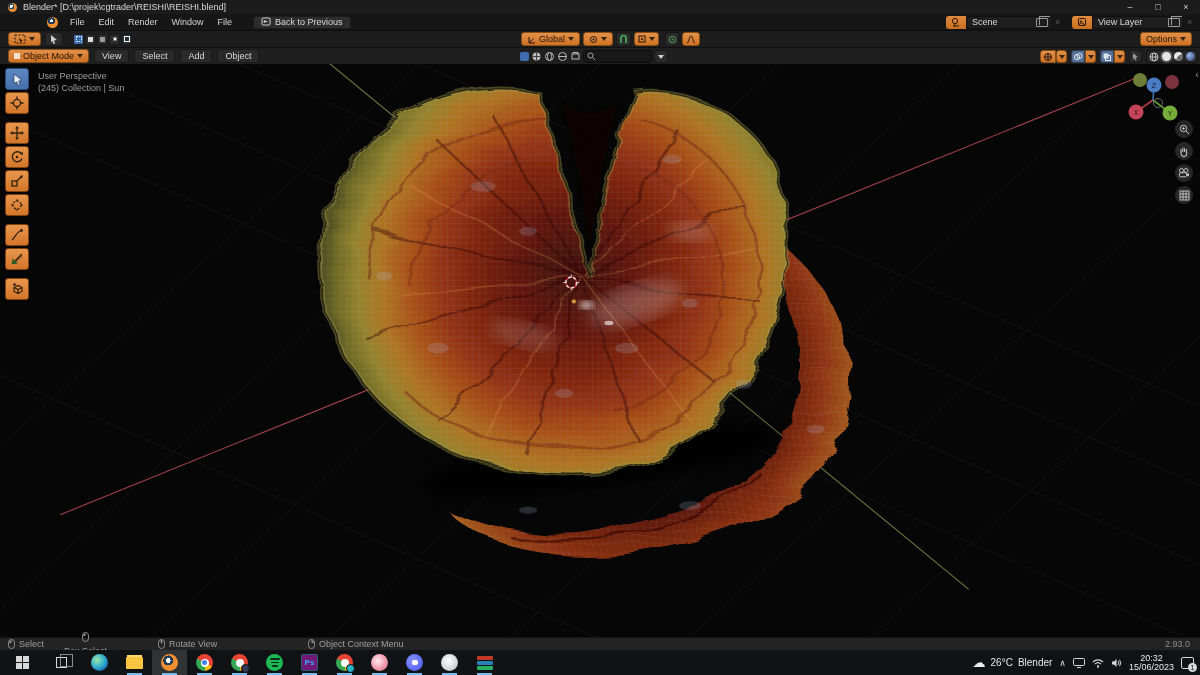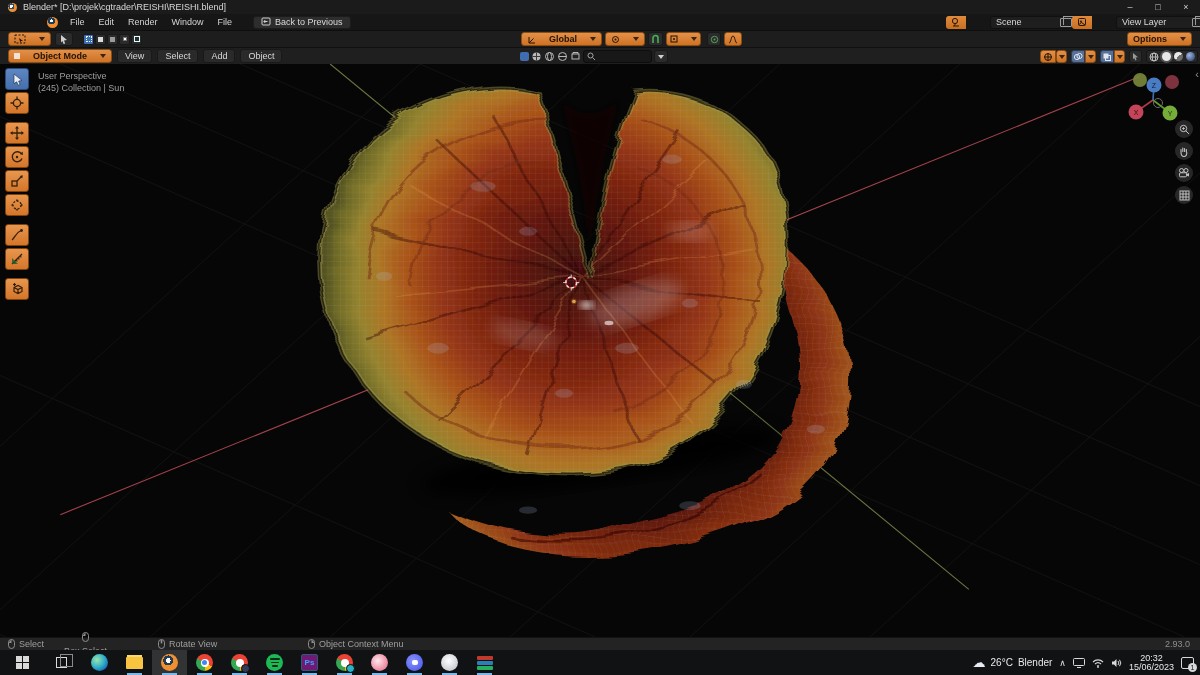--- a/index.html
+++ b/index.html
@@ -12,31 +12,31 @@
   .titlebar{position:absolute;left:0;top:0;width:1200px;height:14px;background:#1b1b1b;display:flex;align-items:center;color:#d8d8d8;font-size:9px;}
   .blogo{width:9px;height:9px;border-radius:50%;margin:0 6px 0 8px;background:radial-gradient(circle at 38% 38%,#fff 0 1.5px,#2a4e6e 1.5px 3px,#ef8f30 3px);}
   .wincontrols{margin-left:auto;display:flex;height:14px;}
   .wbtn{width:28px;height:14px;display:flex;align-items:center;justify-content:center;color:#cfcfcf;font-size:9px;line-height:14px;}
 
   
   .topbar{position:absolute;left:0;top:14px;width:1200px;height:16px;background:#161616;display:flex;align-items:center;font-size:9px;color:#d5d5d5;padding-left:40px;}
   .blogo2{width:11px;height:11px;border-radius:50%;margin:0 5px 0 7px;background:radial-gradient(circle at 40% 36%,#fff 0 1.5px,#1d3d5a 1.5px 3.5px,#ef8f30 3.5px);}
   .menu-item{padding:0 7px;height:16px;line-height:16px;border-radius:3px;}
   .backbtn{margin-left:14px;height:13px;display:flex;align-items:flex-start;gap:4px;background:#2d2d2d;border:1px solid #1c1c1c;border-radius:3px;padding:0 7px;color:#d9d9d9;}
-  .idfield{height:13px;background:#1e1e1e;border:1px solid #101010;border-radius:3px;display:flex;align-items:center;color:#d9d9d9;margin-left:24px;}
+  .idfield{height:13px;background:#1e1e1e;border:1px solid #101010;border-radius:3px;display:flex;align-items:center;color:#d9d9d9;}
   .idicon{height:13px;width:20px;border-radius:3px 0 0 3px;background:linear-gradient(#e08a3c,#c96f22);display:flex;align-items:center;justify-content:center;}
   .copyico{width:12px;height:9px;border:1px solid #9a9a9a;border-radius:1px;position:relative;margin:0 3px;}
   .copyico:before{content:"";position:absolute;left:2px;top:-3px;width:10px;height:8px;border:1px solid #9a9a9a;border-bottom:none;border-right:none;}
   .xdim{color:#5c5c5c;font-size:9px;margin:0 3px;}
   .chv{width:0;height:0;border-left:3px solid transparent;border-right:3px solid transparent;border-top:4px solid #3a2410;display:inline-block;}
   .chvl{border-top-color:#cfcfcf;}
 
   
   .toolrow{position:absolute;left:0;top:30px;width:1200px;height:17px;background:#1d1d1d;border-top:1px solid #0e0e0e;font-size:9px;color:#d5d5d5;}
-  .obtn{background:linear-gradient(#e2904a,#cf7224);border:1px solid #8a4d12;border-radius:3px;color:#221305;display:flex;align-items:center;gap:13px;padding:0 5px;height:14px;font-weight:bold;}
+  .obtn{background:linear-gradient(#e2904a,#cf7224);border:1px solid #8a4d12;border-radius:3px;color:#221305;display:flex;align-items:center;gap:3px;padding:0 5px;height:14px;}
   .dbtn{background:#2b2b2b;border:1px solid #181818;border-radius:3px;display:flex;align-items:center;justify-content:center;height:14px;}
   .mico{width:11px;height:11px;border-radius:2px;background:#2b2b2b;border:1px solid #191919;display:flex;align-items:center;justify-content:center;}
   .mico.sel{background:#3f6db0;}
   .sq{width:5px;height:5px;background:#dcdcdc;display:inline-block;}
   .sqd{width:6px;height:6px;border:1px dotted #dff;display:inline-block;}
 
   
   .vphead{position:absolute;left:0;top:47px;width:1200px;height:17px;background:#1f1f1f;border-top:1px solid #101010;font-size:9px;color:#d5d5d5;}
   .pill{background:#2a2a2a;border:1px solid #191919;border-radius:3px;height:14px;display:flex;align-items:center;padding:0 7px;color:#d9d9d9;}
   .searchwrap{height:13px;background:#181818;border:1px solid #0d0d0d;border-radius:3px;display:flex;align-items:center;padding:0 3px;}

